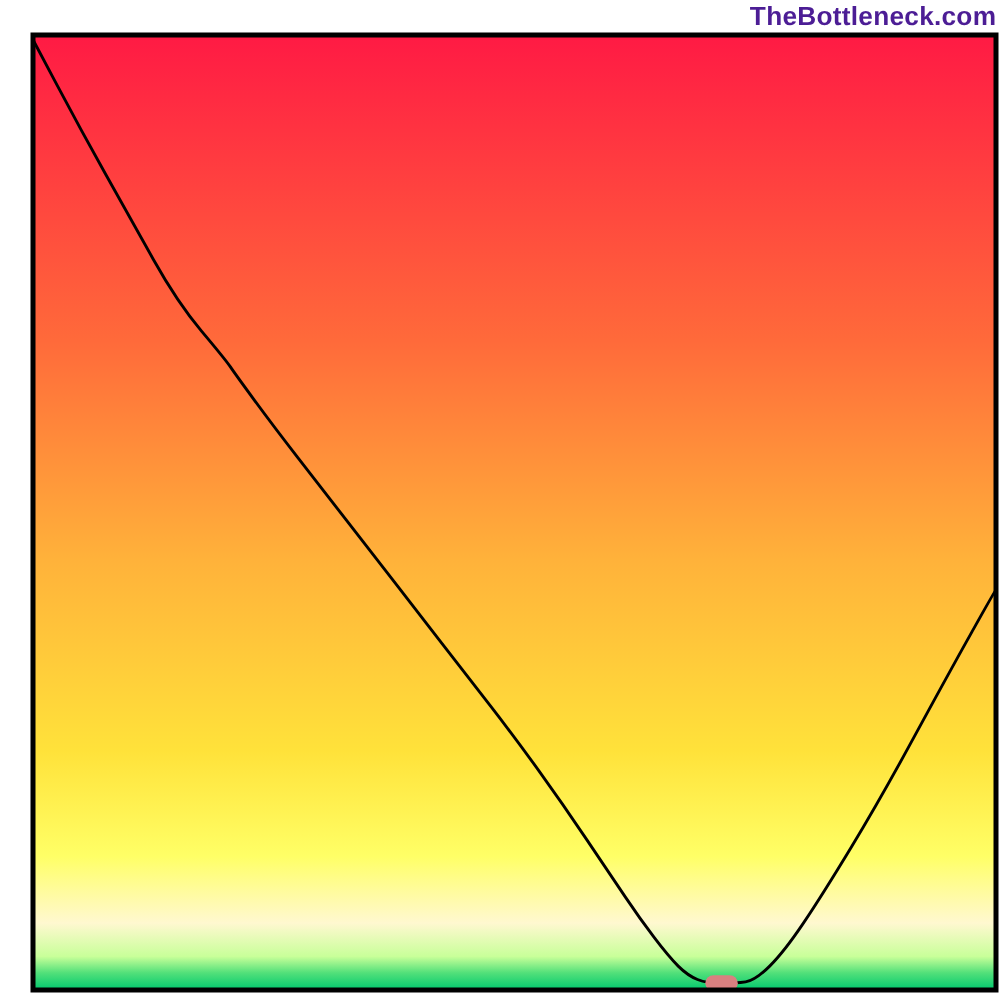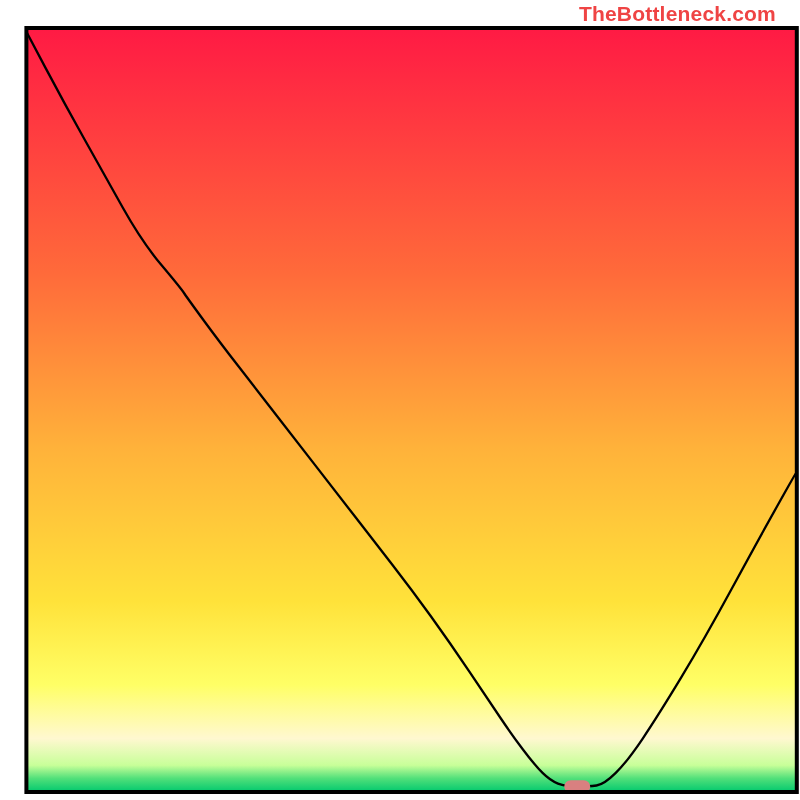--- a/index.html
+++ b/index.html
@@ -12,24 +12,24 @@
     font-family: Arial, Helvetica, sans-serif;
   }
   .stage {
     position: relative;
     width: 800px;
     height: 800px;
   }
   .watermark {
     position: absolute;
     top: 2px;
-    right: 24px;
+    right: 3px;
     font-size: 21px;
     font-weight: 600;
-    color: #ef4444;
+    color: #4c1d95;
     letter-spacing: 0.2px;
   }
   svg {
     position: absolute;
     top: 0;
     left: 0;
   }
 </style>
 </head>
 <body>

